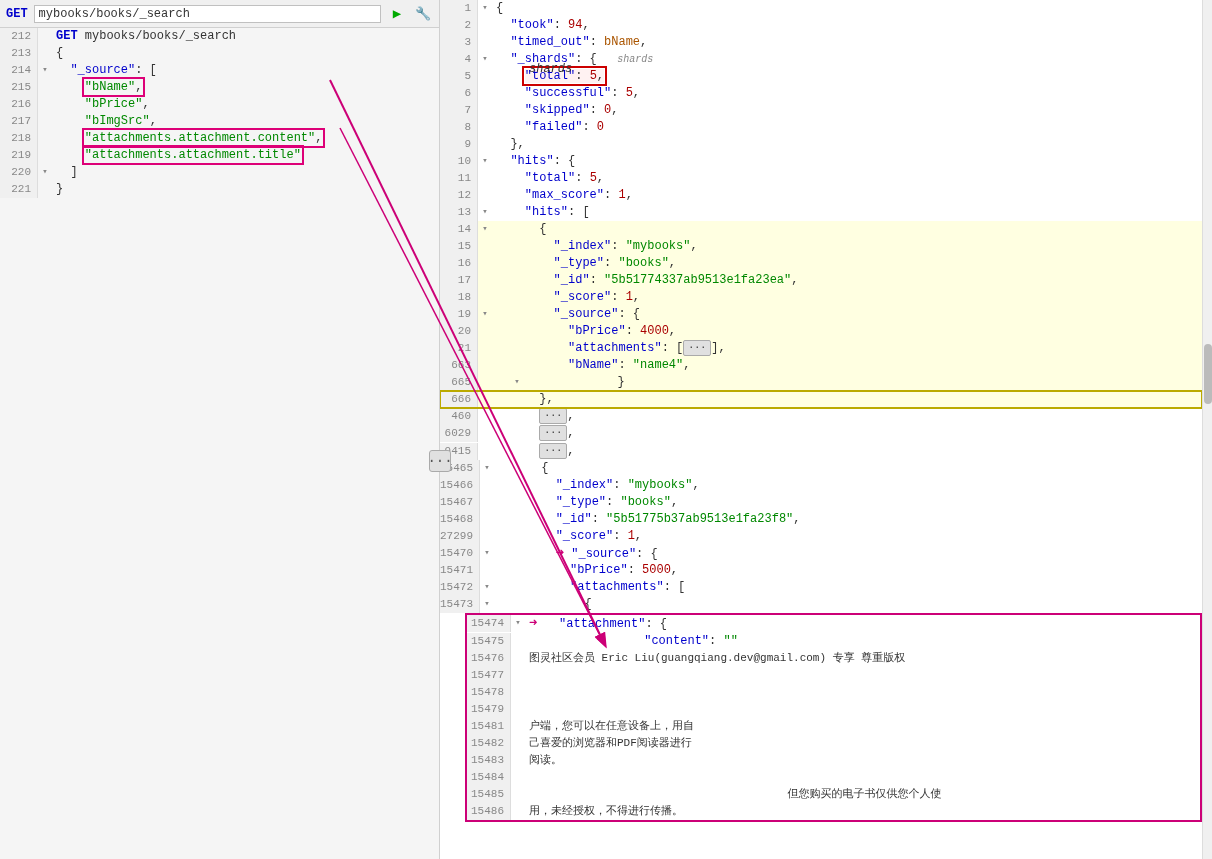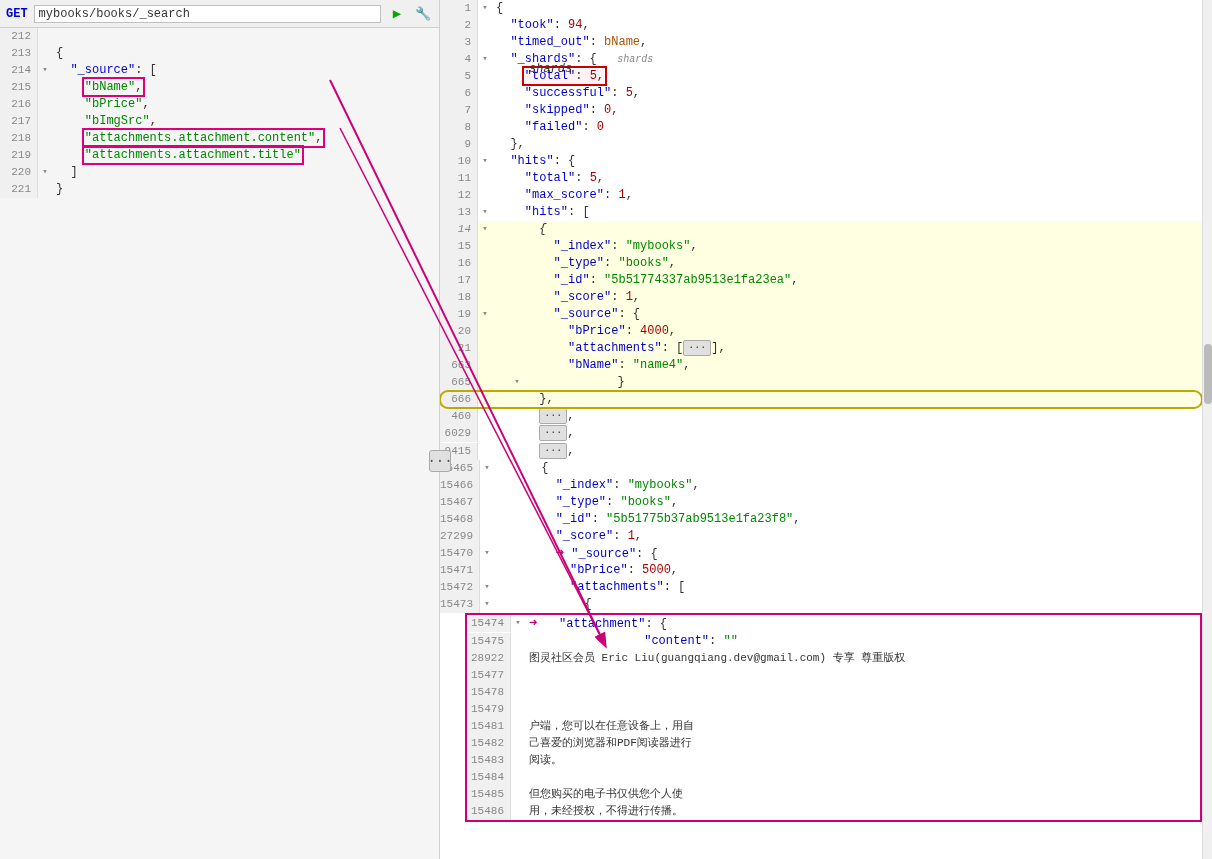--- a/index.html
+++ b/index.html
@@ -213,20 +213,21 @@
     <div class="run-btn" title="Run">▶</div>
     <div class="wrench-btn" title="Settings">🔧</div>
   </div>
 
   <div class="overlay-container">
     <div class="code-area" id="left-code">
 
       <div class="code-line">
         <span class="line-num">212</span>
         <span class="fold-arrow"></span>
+        <span class="code-content"><span style="color:#0000cc;font-weight:bold;">GET</span> mybooks/books/_search</span>
       </div>
 
       <div class="code-line">
         <span class="line-num">213</span>
         <span class="fold-arrow"></span>
         <span class="code-content">{</span>
       </div>
 
       <div class="code-line">
         <span class="line-num">214</span>
@@ -360,21 +361,21 @@
         <span class="fold-arrow"></span>
         <span class="code-content">    <span class="key-color">"max_score"</span>: <span class="num-color">1</span>,</span>
       </div>
 
       <div class="code-line">
         <span class="line-num">13</span>
         <span class="fold-arrow">▾</span>
         <span class="code-content">    <span class="key-color">"hits"</span>: [</span>
       </div>
 
-      <div class="code-line" style="background:rgba(255,255,180,0.4);font-style:italic;">
+      <div class="code-line" style="background:rgba(255,255,180,0.4);">
         <span class="line-num">14</span>
         <span class="fold-arrow">▾</span>
         <span class="code-content">      {</span>
       </div>
 
       <div class="code-line" style="background:rgba(255,255,180,0.4);">
         <span class="line-num">15</span>
         <span class="fold-arrow"></span>
         <span class="code-content">        <span class="key-color">"_index"</span>: <span class="str-color">"mybooks"</span>,</span>
       </div>
@@ -421,21 +422,21 @@
         <span class="code-content">          <span class="key-color">"bName"</span>: <span class="str-color">"name4"</span>,</span>
       </div>
 
 
       <div class="code-line" style="background:rgba(255,255,180,0.4);gap:32px;">
         <span class="line-num">665</span>
         <span class="fold-arrow">▾</span>
         <span class="code-content">        }</span>
       </div>
 
-      <div class="code-line" style="outline: 2px solid #bbaa00; outline-offset:-1px; background:rgba(255,255,180,0.4);border-radius:8px;">
+      <div class="code-line" style="outline: 2px solid #bbaa00; outline-offset:-1px; background:rgba(255,255,180,0.4);">
         <span class="line-num">666</span>
         <span class="fold-arrow"></span>
         <span class="code-content">      },</span>
       </div>
 
       <div class="code-line">
         <span class="line-num">460</span>
         <span class="fold-arrow"></span>
         <span class="code-content">      <span class="collapsed-block">···</span>,</span>
       </div>
@@ -514,21 +515,21 @@
           <span class="code-content"><span style="color:#cc0077;font-size:14px;vertical-align:middle;">➜</span>   <span class="key-color">"attachment"</span>: {</span>
         </div>
 
         <div class="code-line">
           <span class="line-num" style="min-width:44px;">15475</span>
           <span class="fold-arrow"></span>
           <span class="code-content">                <span class="key-color">"content"</span>: <span class="str-color">""</span></span>
         </div>
 
         <div class="code-line">
-          <span class="line-num" style="min-width:44px;">28922</span>
+          <span class="line-num" style="min-width:44px;">15476</span>
           <span class="fold-arrow"></span>
           <span class="code-content" style="color:#333;font-size:11px;">图灵社区会员 Eric Liu(guangqiang.dev@gmail.com) 专享 尊重版权</span>
         </div>
 
         <div class="code-line">
           <span class="line-num" style="min-width:44px;">15477</span>
           <span class="fold-arrow"></span>
           <span class="code-content"></span>
         </div>
 
@@ -565,21 +566,21 @@
 
         <div class="code-line">
           <span class="line-num" style="min-width:44px;">15484</span>
           <span class="fold-arrow"></span>
           <span class="code-content"></span>
         </div>
 
         <div class="code-line">
           <span class="line-num" style="min-width:44px;">15485</span>
           <span class="fold-arrow"></span>
-          <span class="code-content" style="color:#333;font-size:11px;">但您购买的电子书仅供您个人使</span>
+          <span class="code-content" style="color:#333;font-size:11px;text-align:center;">但您购买的电子书仅供您个人使</span>
         </div>
 
         <div class="code-line">
           <span class="line-num" style="min-width:44px;">15486</span>
           <span class="fold-arrow"></span>
           <span class="code-content" style="color:#333;font-size:11px;">用，未经授权，不得进行传播。</span>
         </div>
       </div>
 
     </div>

